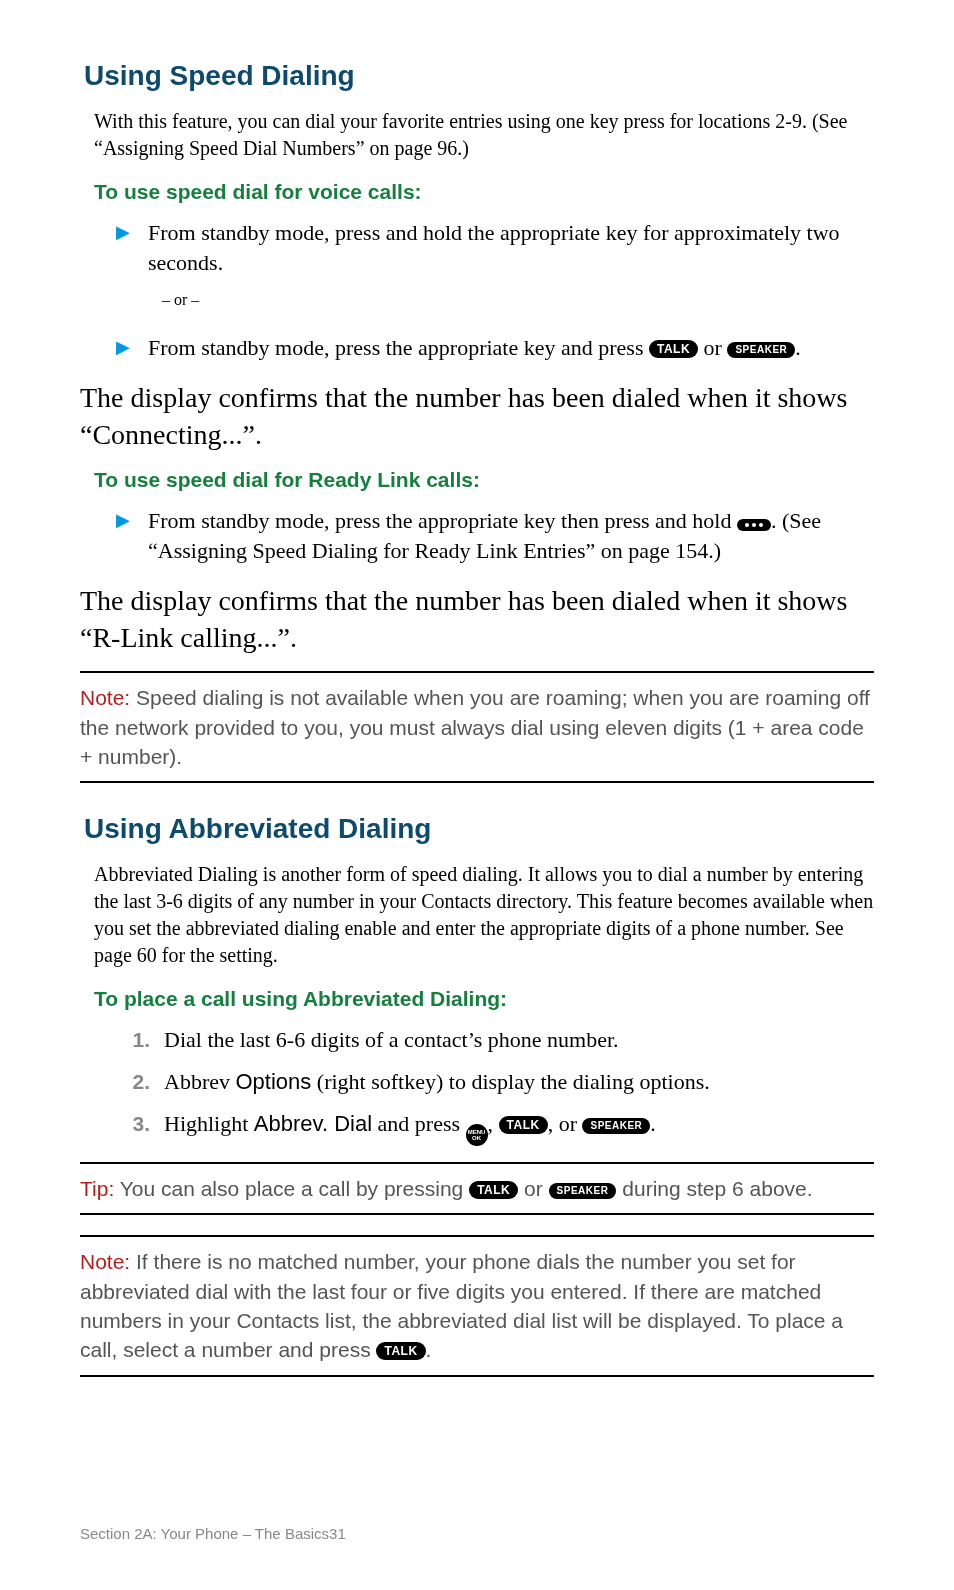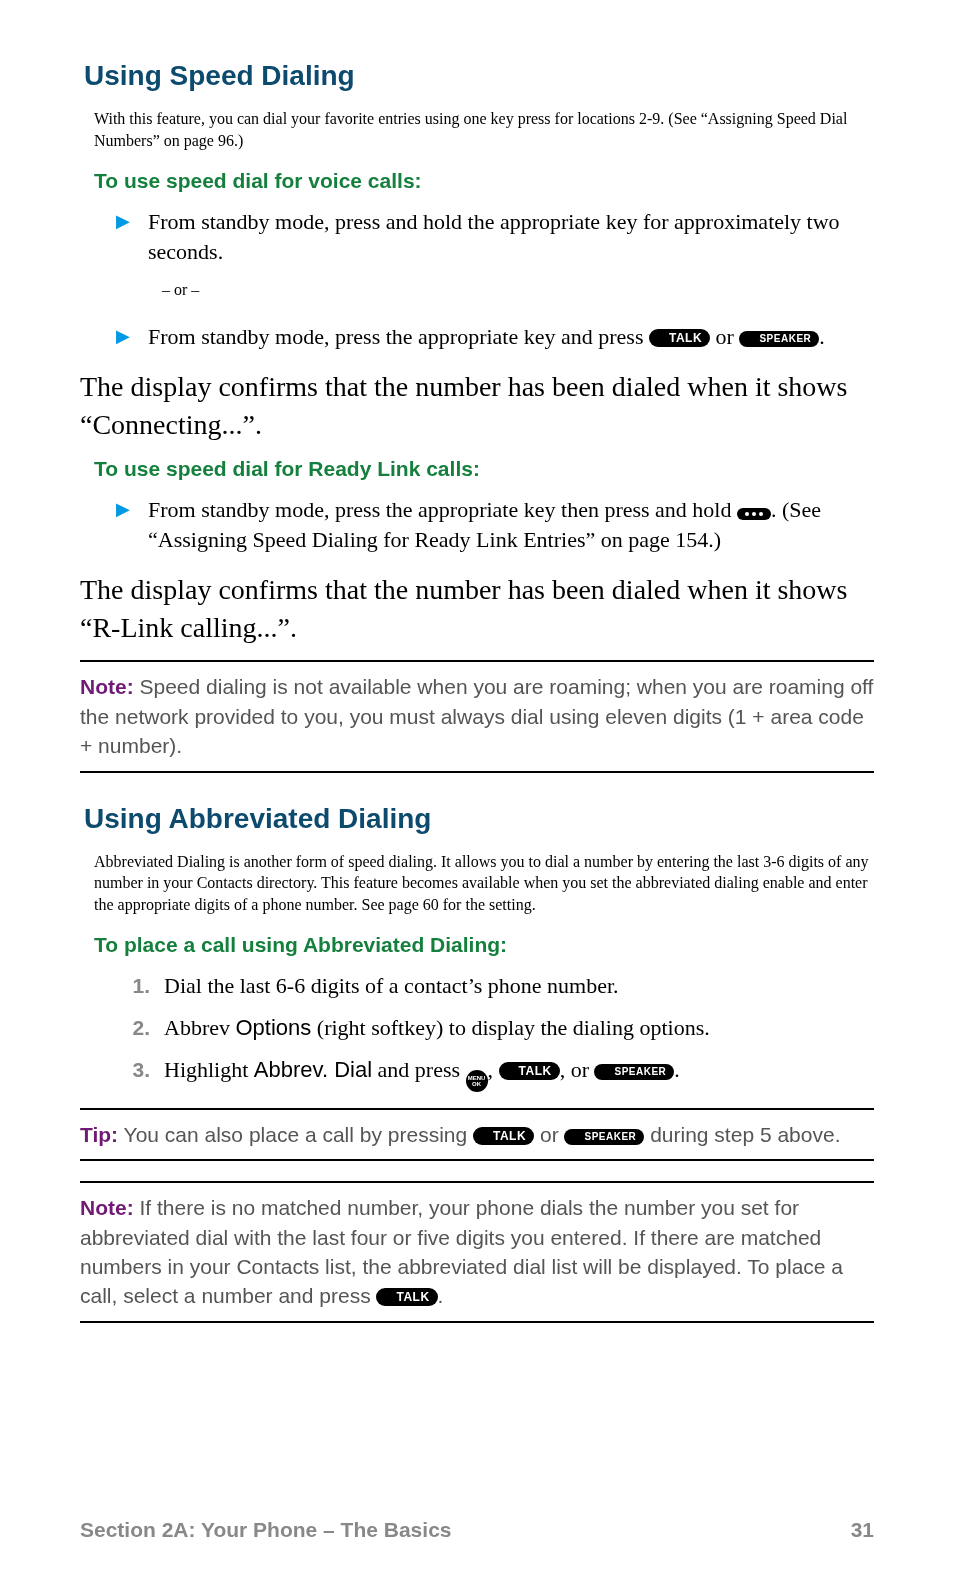--- a/index.html
+++ b/index.html
@@ -16,21 +16,21 @@
     padding: 60px 80px 0 80px;
   }
   h2.section-title {
     font-family: Arial, Helvetica, sans-serif;
     font-weight: bold;
     color: #0c4a6e;
     font-size: 28px;
     margin: 0 0 16px 4px;
   }
   .body-text {
-    font-size: 16px;
+    font-size: 20px;
     line-height: 1.35;
     margin: 0 0 18px 14px;
     color: #000;
   }
   .body-text-noindent {
     font-size: 28px;
     line-height: 1.35;
     margin: 0 0 14px 0;
     color: #000;
   }
@@ -76,21 +76,21 @@
   }
   .btn-pill {
     display: inline-block;
     background: #000;
     color: #fff;
     font-family: Arial, Helvetica, sans-serif;
     font-weight: bold;
     font-size: 12px;
     letter-spacing: 0.5px;
     border-radius: 11px;
-    padding: 3px 8px 3px 20px;
+    padding: 3px 8px 3px 8px;
     vertical-align: 2px;
     line-height: 1;
   }
   .btn-dots {
     display: inline-flex;
     background: #000;
     border-radius: 11px;
     padding: 4px 8px;
     vertical-align: 1px;
     align-items: center;
@@ -116,38 +116,38 @@
     border-top: 2.5px solid #000;
     border-bottom: 2.5px solid #000;
     padding: 10px 0 10px 0;
     margin: 8px 0 30px 0;
     font-family: Arial, Helvetica, sans-serif;
     font-size: 21px;
     line-height: 1.4;
     color: #555;
   }
   .boxed .lead {
-    font-weight: bold;
-    color: #701a75;
+    font-weight: normal;
+    color: #b91c1c;
   }
   .opt-bold {
     font-family: Arial, Helvetica, sans-serif;
     font-weight: normal;
     color: #000;
   }
   .footer {
     position: absolute;
     bottom: 48px;
     left: 80px;
     right: 80px;
     display: flex;
-    justify-content: space-between;
-    font-family: Arial, Helvetica, sans-serif;
-    font-weight: bold;
-    font-size: 21px;
+    justify-content: flex-start;
+    font-family: Arial, Helvetica, sans-serif;
+    font-weight: normal;
+    font-size: 15px;
     color: #888;
   }
 </style>
 </head>
 <body>
 
 <div class="page">
 
   <h2 class="section-title">Using Speed Dialing</h2>
 
@@ -217,21 +217,21 @@
       <span class="li-body">
         <span>Highlight </span><span class="opt-bold">Abbrev. Dial</span><span> and press </span><span class="btn-menu">
             <span>MENU</span>
             <span>OK</span>
           </span><span>, </span><span class="btn-pill">TALK</span><span>, or </span><span class="btn-pill" style="font-size:10px;">SPEAKER</span><span>.</span>
       </span>
     </li>
   </ol>
 
   <div class="boxed" style="margin-bottom:20px;">
-    <span class="lead">Tip:</span><span> You can also place a call by pressing </span><span class="btn-pill">TALK</span><span> or </span><span class="btn-pill" style="font-size:10px;">SPEAKER</span><span> during step 5 above.</span>
+    <span class="lead">Tip:</span><span> You can also place a call by pressing </span><span class="btn-pill">TALK</span><span> or </span><span class="btn-pill" style="font-size:10px;">SPEAKER</span><span> during step 6 above.</span>
   </div>
 
   <div class="boxed">
     <span class="lead">Note:</span><span> If there is no matched number, your phone dials the number you set for abbreviated dial with the last four or five digits you entered. If there are matched numbers in your Contacts list, the abbreviated dial list will be displayed. To place a call, select a number and press </span><span class="btn-pill">TALK</span><span>.</span>
   </div>
 
 </div>
 
 <div class="footer">
   <span>Section 2A: Your Phone – The Basics</span>

